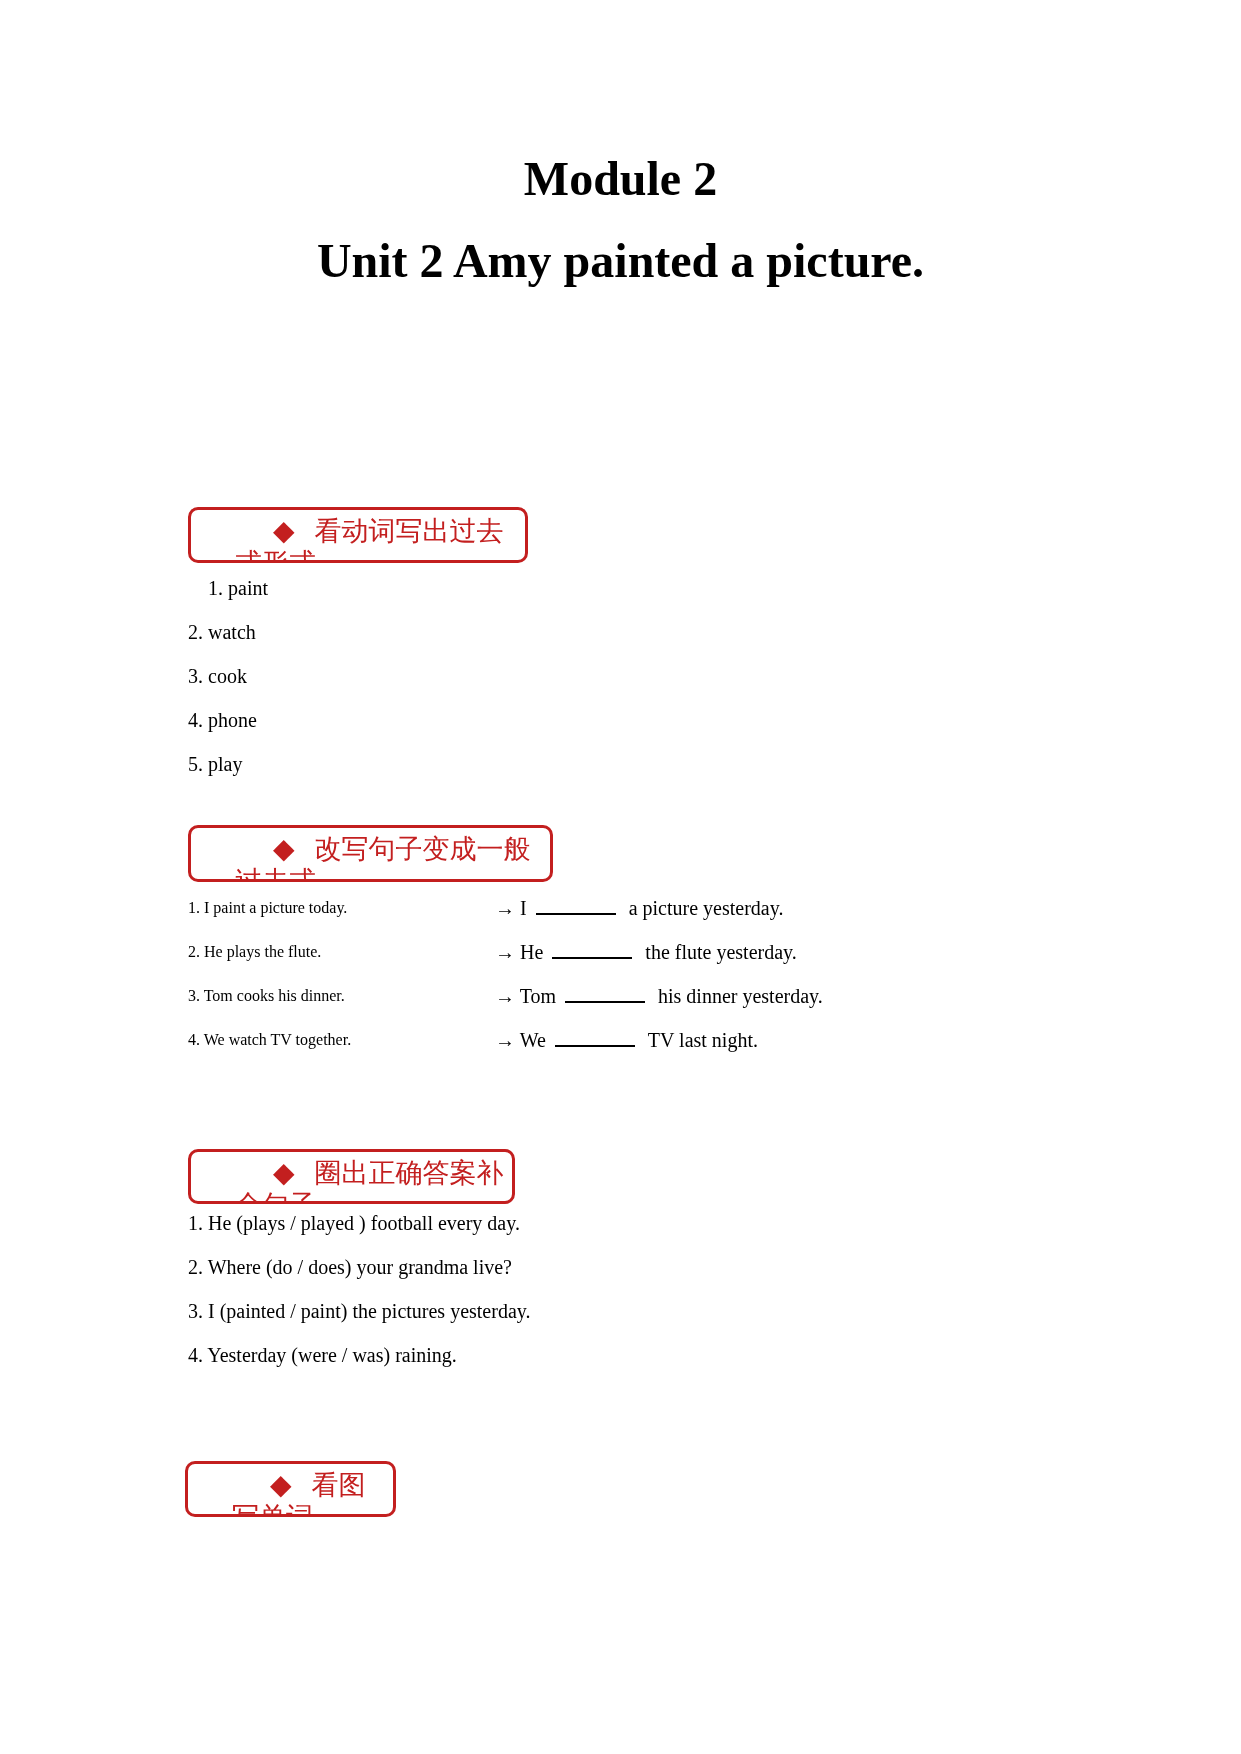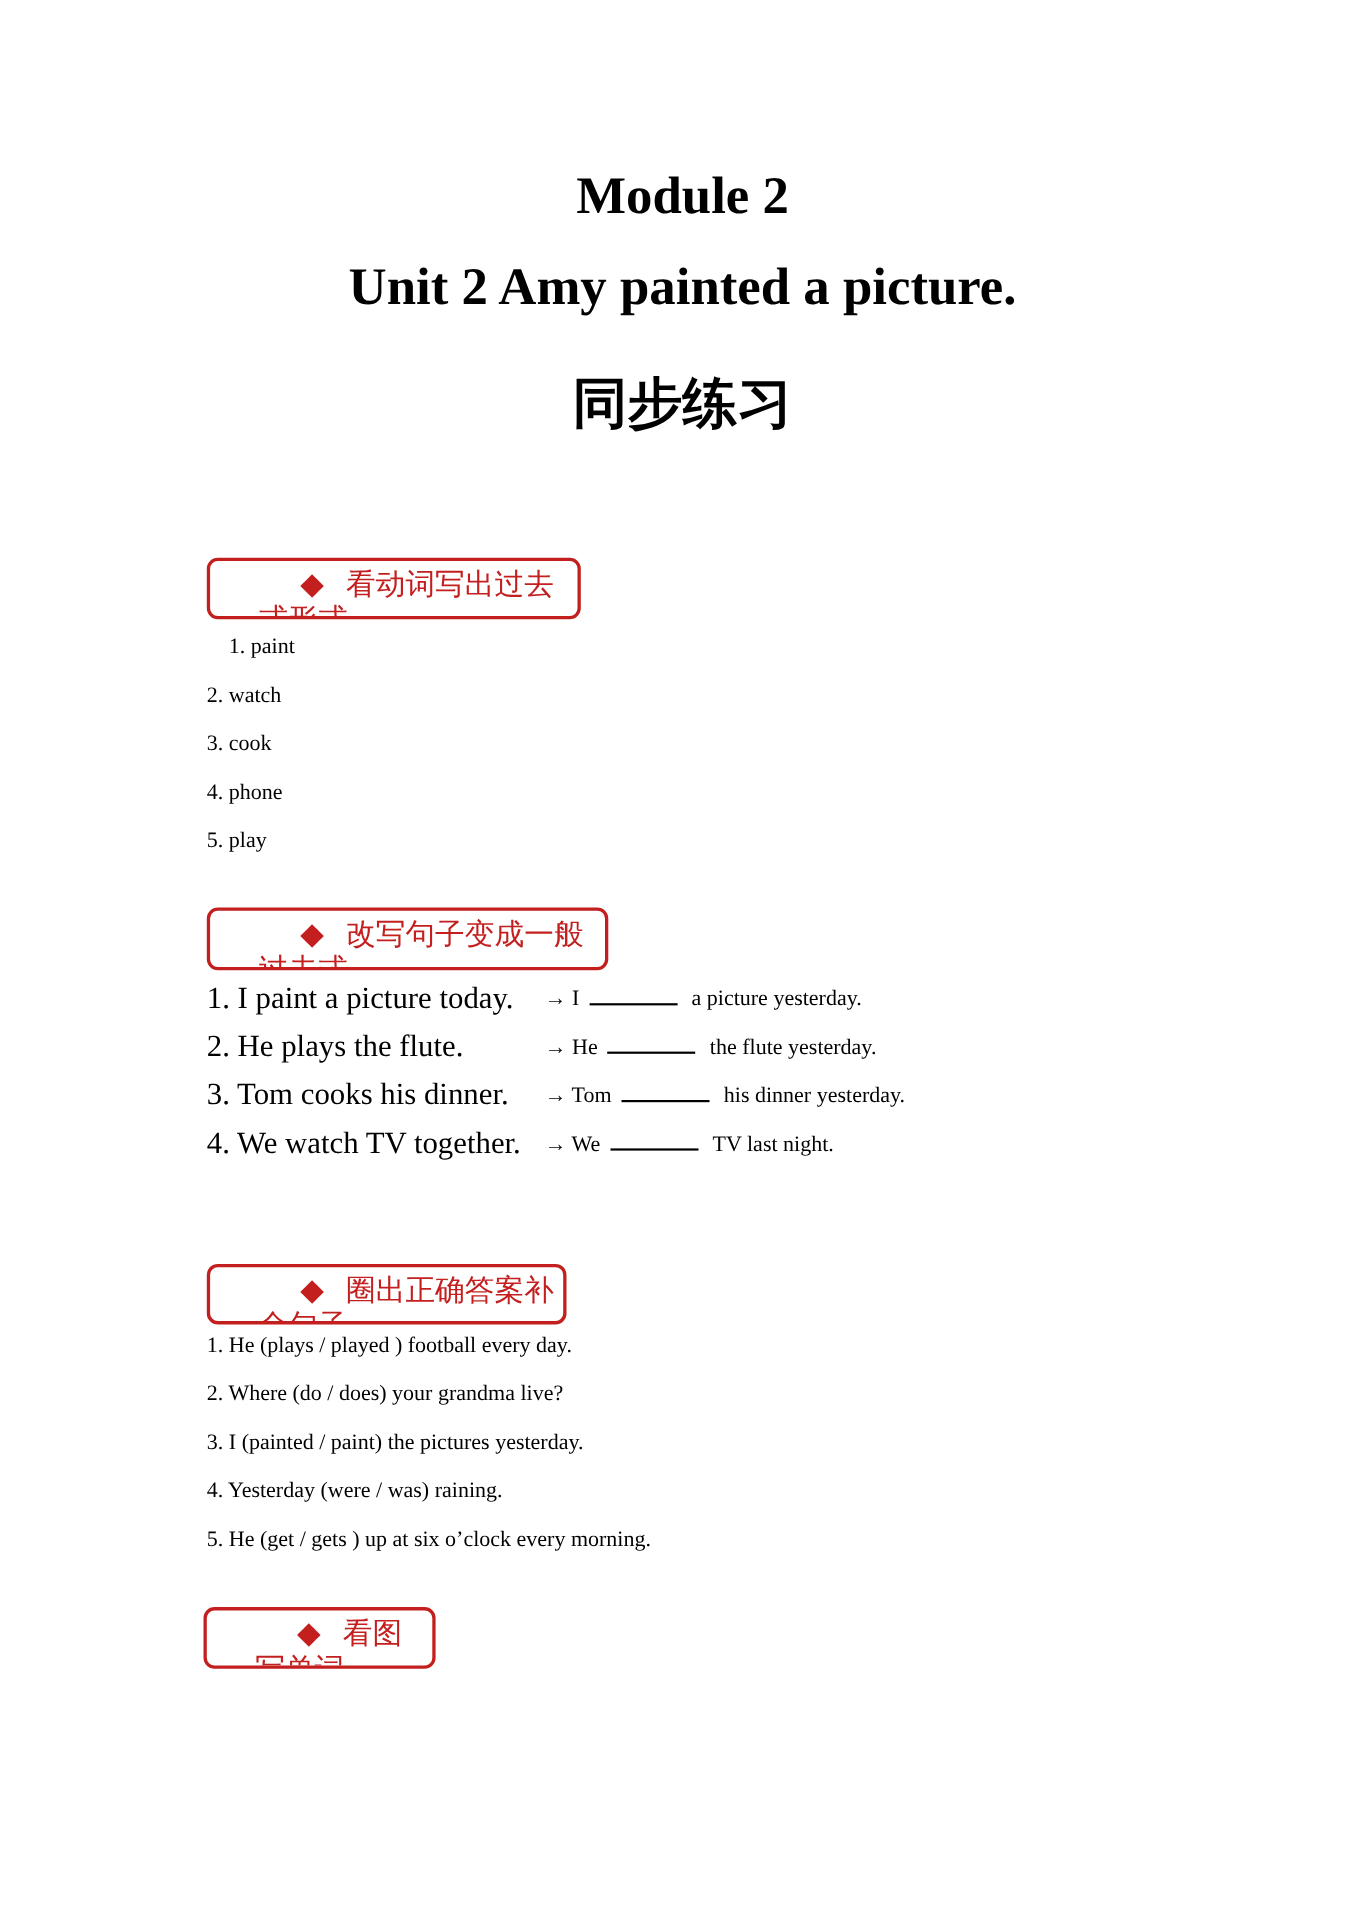--- a/index.html
+++ b/index.html
@@ -78,21 +78,21 @@
   }
   .s2-row{
     position:absolute;
     left:0; top:0;
     width:1241px;
     height:28px;
   }
   .s2-left{
     position:absolute;
     left:188px;
-    font-size:28px;
+    font-size:16px;
     line-height:24px;
     white-space:nowrap;
   }
   .s2-right{
     position:absolute;
     left:495px;
     font-size:20px;
     line-height:24px;
     white-space:nowrap;
   }
@@ -110,21 +110,20 @@
   
   #s3i0{top:1211px;} #s3i1{top:1255px;} #s3i2{top:1299px;} #s3i3{top:1343px;} #s3i4{top:1387px;}
 </style>
 </head>
 <body>
 
 <div class="page">
 
   <div class="title" id="title1">Module 2</div>
   <div class="title" id="title2">Unit 2 Amy painted a picture.</div>
-  <div class="title" id="title3">同步练习</div>
 
   <div class="sec-box" id="box1">
     <div class="sec-line1">
       <span class="diamond">◆</span>
       <span class="sec-title">看动词写出过去</span>
     </div>
     <div class="sec-line2">式形式</div>
   </div>
 
   <div class="line-item" id="s1i0">1. paint</div>
@@ -163,21 +162,20 @@
       <span class="diamond">◆</span>
       <span class="sec-title">圈出正确答案补</span>
     </div>
     <div class="sec-line2">全句子</div>
   </div>
 
   <div class="line-item" id="s3i0">1. He (plays / played ) football every day.</div>
   <div class="line-item" id="s3i1">2. Where (do / does) your grandma live?</div>
   <div class="line-item" id="s3i2">3. I (painted / paint) the pictures yesterday.</div>
   <div class="line-item" id="s3i3">4. Yesterday (were / was) raining.</div>
-  <div class="line-item" id="s3i4">5. He (get / gets ) up at six o’clock every morning.</div>
 
   <div class="sec-box" id="box4">
     <div class="sec-line1">
       <span class="diamond">◆</span>
       <span class="sec-title">看图</span>
     </div>
     <div class="sec-line2">写单词</div>
   </div>
 
 </div>

